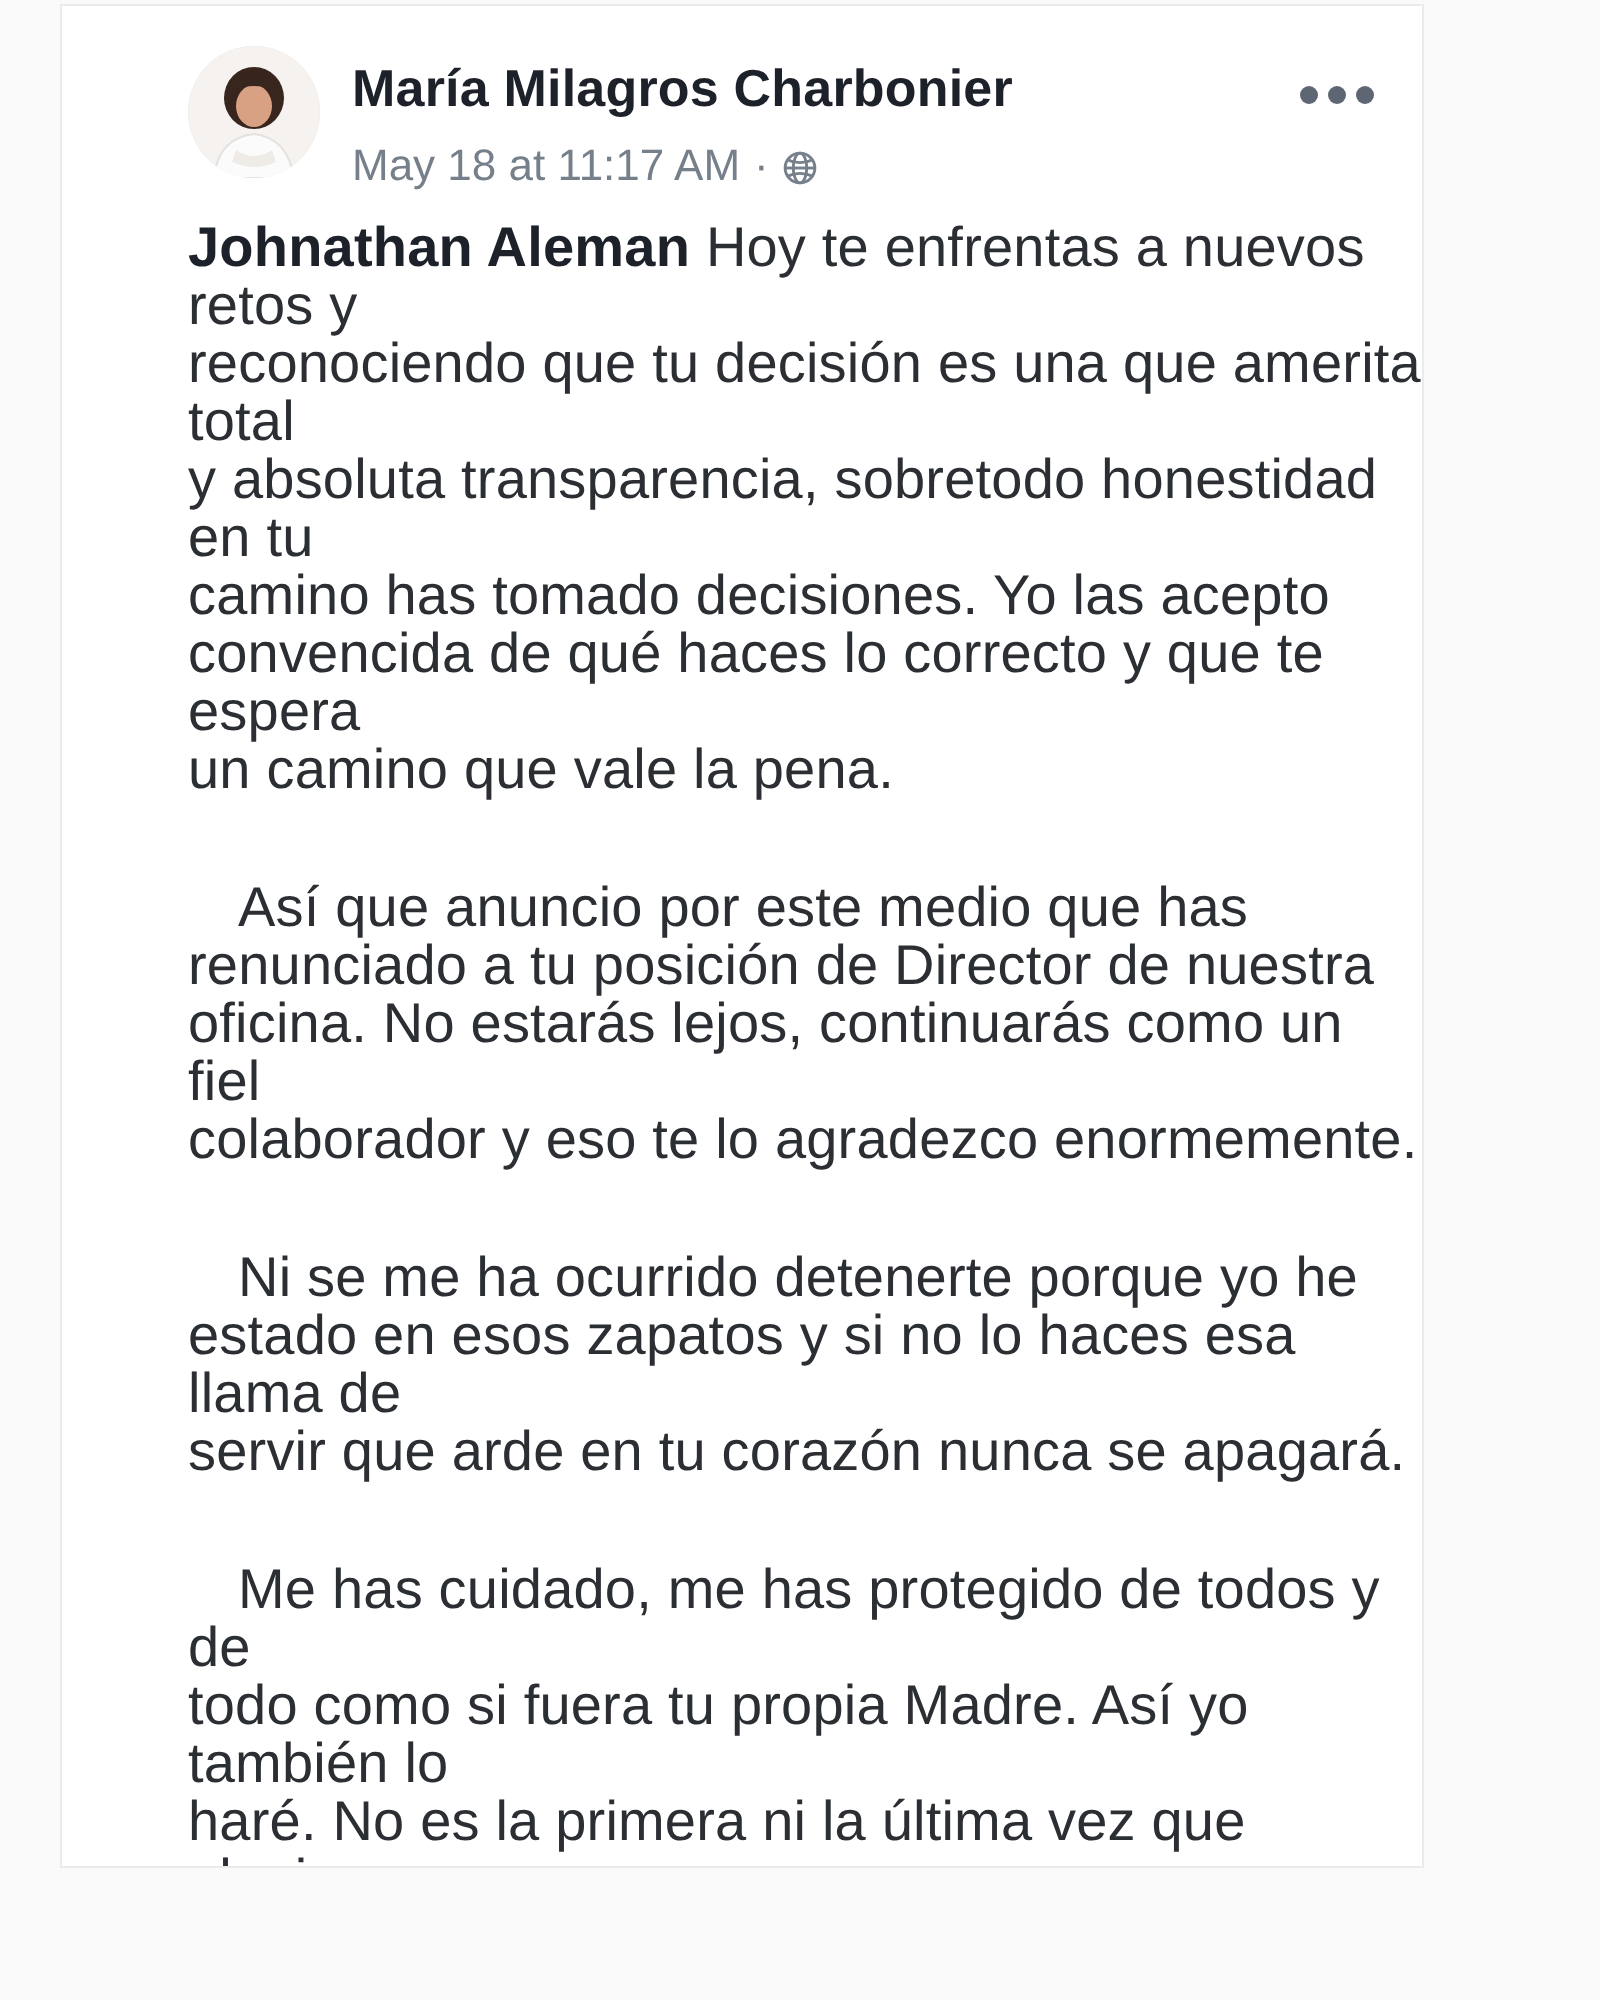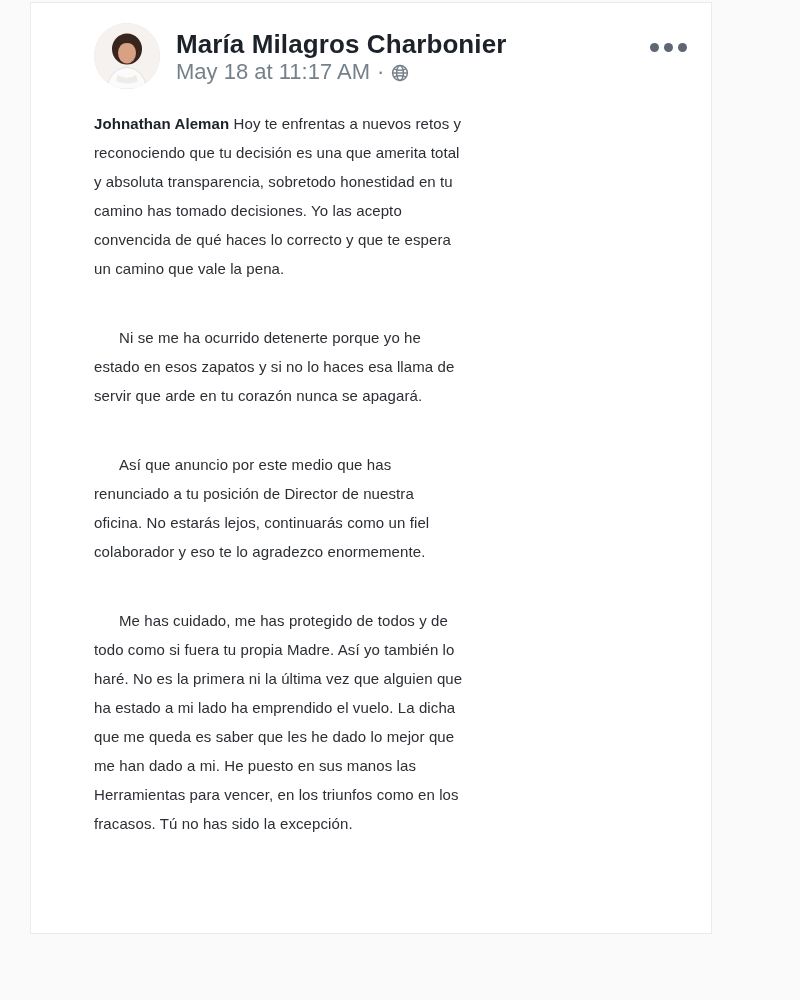--- a/index.html
+++ b/index.html
@@ -45,21 +45,21 @@
   }
   .profile-name {
     font-size: 26px;
     font-weight: 700;
     color: #1d2129;
     line-height: 30px;
     letter-spacing: 0.1px;
     cursor: pointer;
   }
   .post-meta {
-    margin-top: 0;
+    margin-top: 11px;
     font-size: 22px;
     color: #75808b;
     line-height: 26px;
     display: flex;
     align-items: center;
     gap: 7px;
   }
   .meta-sep { color: #75808b; }
   .globe {
     display: inline-block;
@@ -84,21 +84,21 @@
   }
   
   .post-body {
     position: absolute;
     left: 63px;
     top: 106px;
     width: 620px;
   }
   .post-body p {
     margin: 0 0 40px 0;
-    font-size: 15px;
+    font-size: 28px;
     line-height: 29px;
     color: #2b2e33;
     white-space: pre-line;
     letter-spacing: 0.1px;
   }
   .post-body p.indent { text-indent: 25px; }
   .tagged {
     font-weight: 700;
     color: #1d2129;
     cursor: pointer;
@@ -145,28 +145,28 @@
     </div>
 
     <div class="post-body">
       <p><span class="tagged">Johnathan Aleman</span> <span>Hoy te enfrentas a nuevos retos y
 reconociendo que tu decisión es una que amerita total
 y absoluta transparencia, sobretodo honestidad en tu
 camino has tomado decisiones. Yo las acepto
 convencida de qué haces lo correcto y que te espera
 un camino que vale la pena.</span></p>
 
-      <p class="indent">Ni se me ha ocurrido detenerte porque yo he
-estado en esos zapatos y si no lo haces esa llama de
-servir que arde en tu corazón nunca se apagará.</p>
-
       <p class="indent">Así que anuncio por este medio que has
 renunciado a tu posición de Director de nuestra
 oficina. No estarás lejos, continuarás como un fiel
 colaborador y eso te lo agradezco enormemente.</p>
+
+      <p class="indent">Ni se me ha ocurrido detenerte porque yo he
+estado en esos zapatos y si no lo haces esa llama de
+servir que arde en tu corazón nunca se apagará.</p>
 
       <p class="indent">Me has cuidado, me has protegido de todos y de
 todo como si fuera tu propia Madre. Así yo también lo
 haré. No es la primera ni la última vez que alguien que
 ha estado a mi lado ha emprendido el vuelo.  La dicha
 que me queda es saber que les he dado lo mejor que
 me han dado a mi. He puesto en sus manos las
 Herramientas para vencer, en los triunfos como en los
 fracasos. Tú no has sido la excepción.</p>
 

